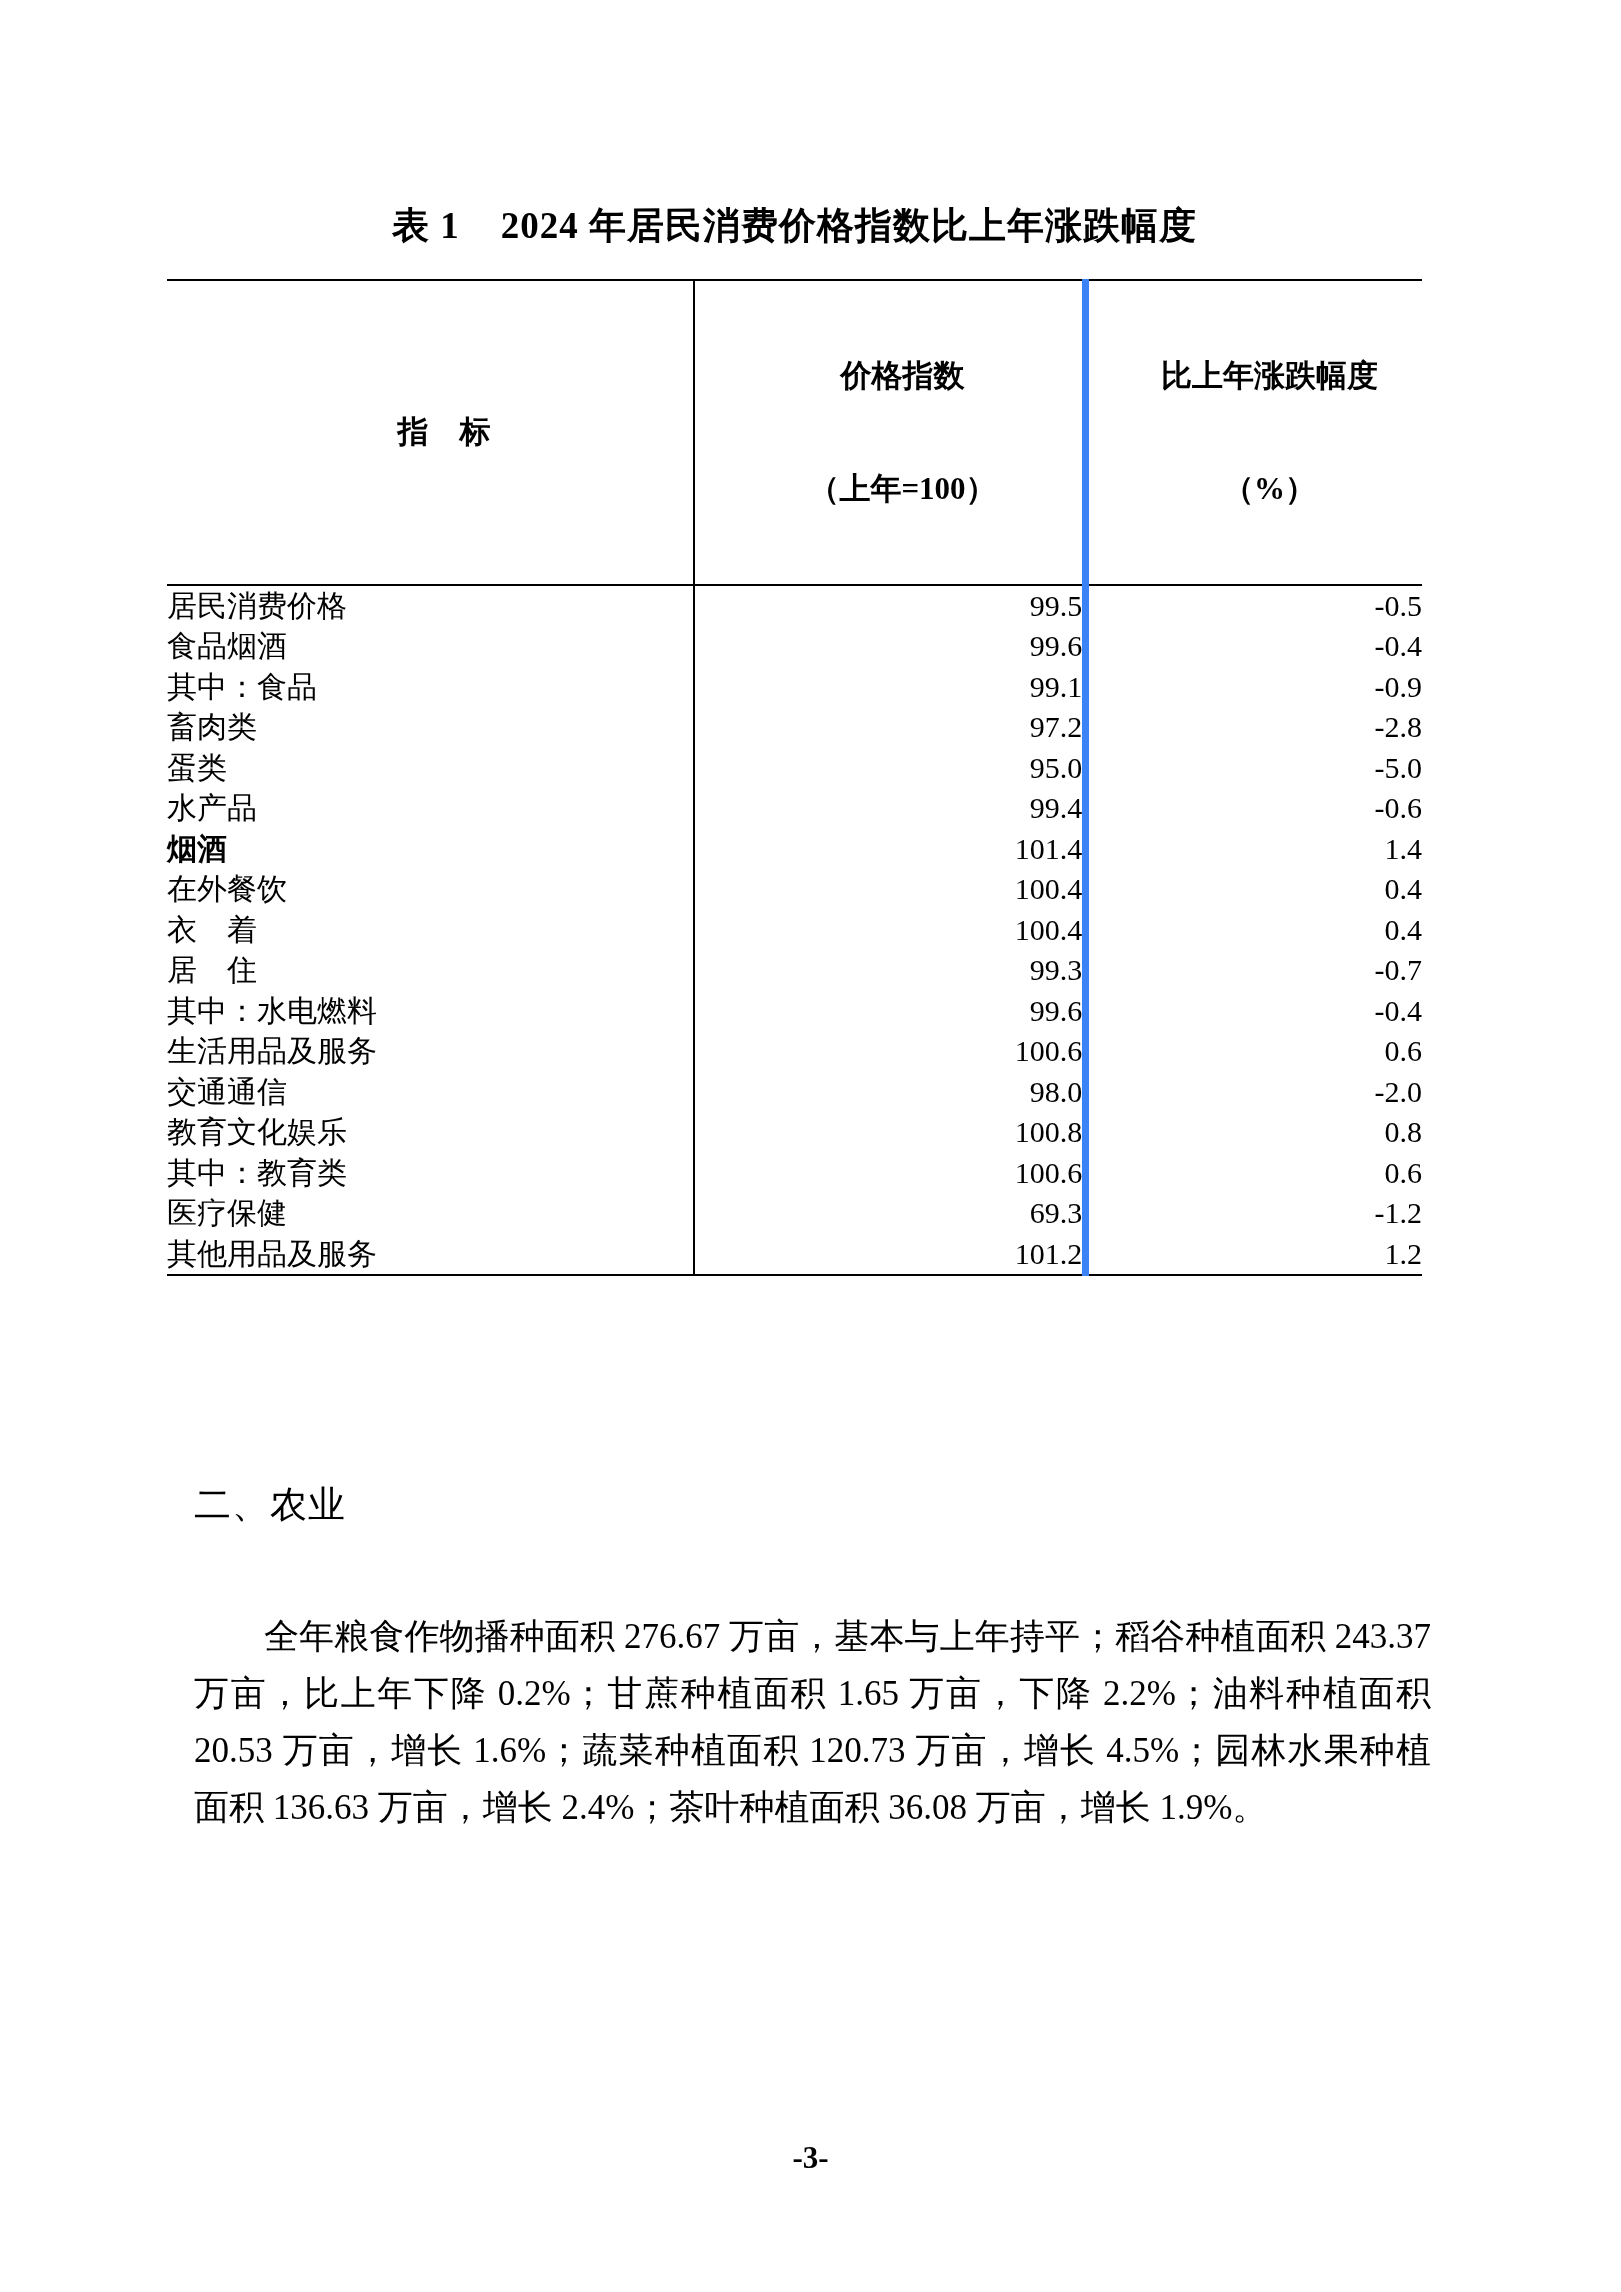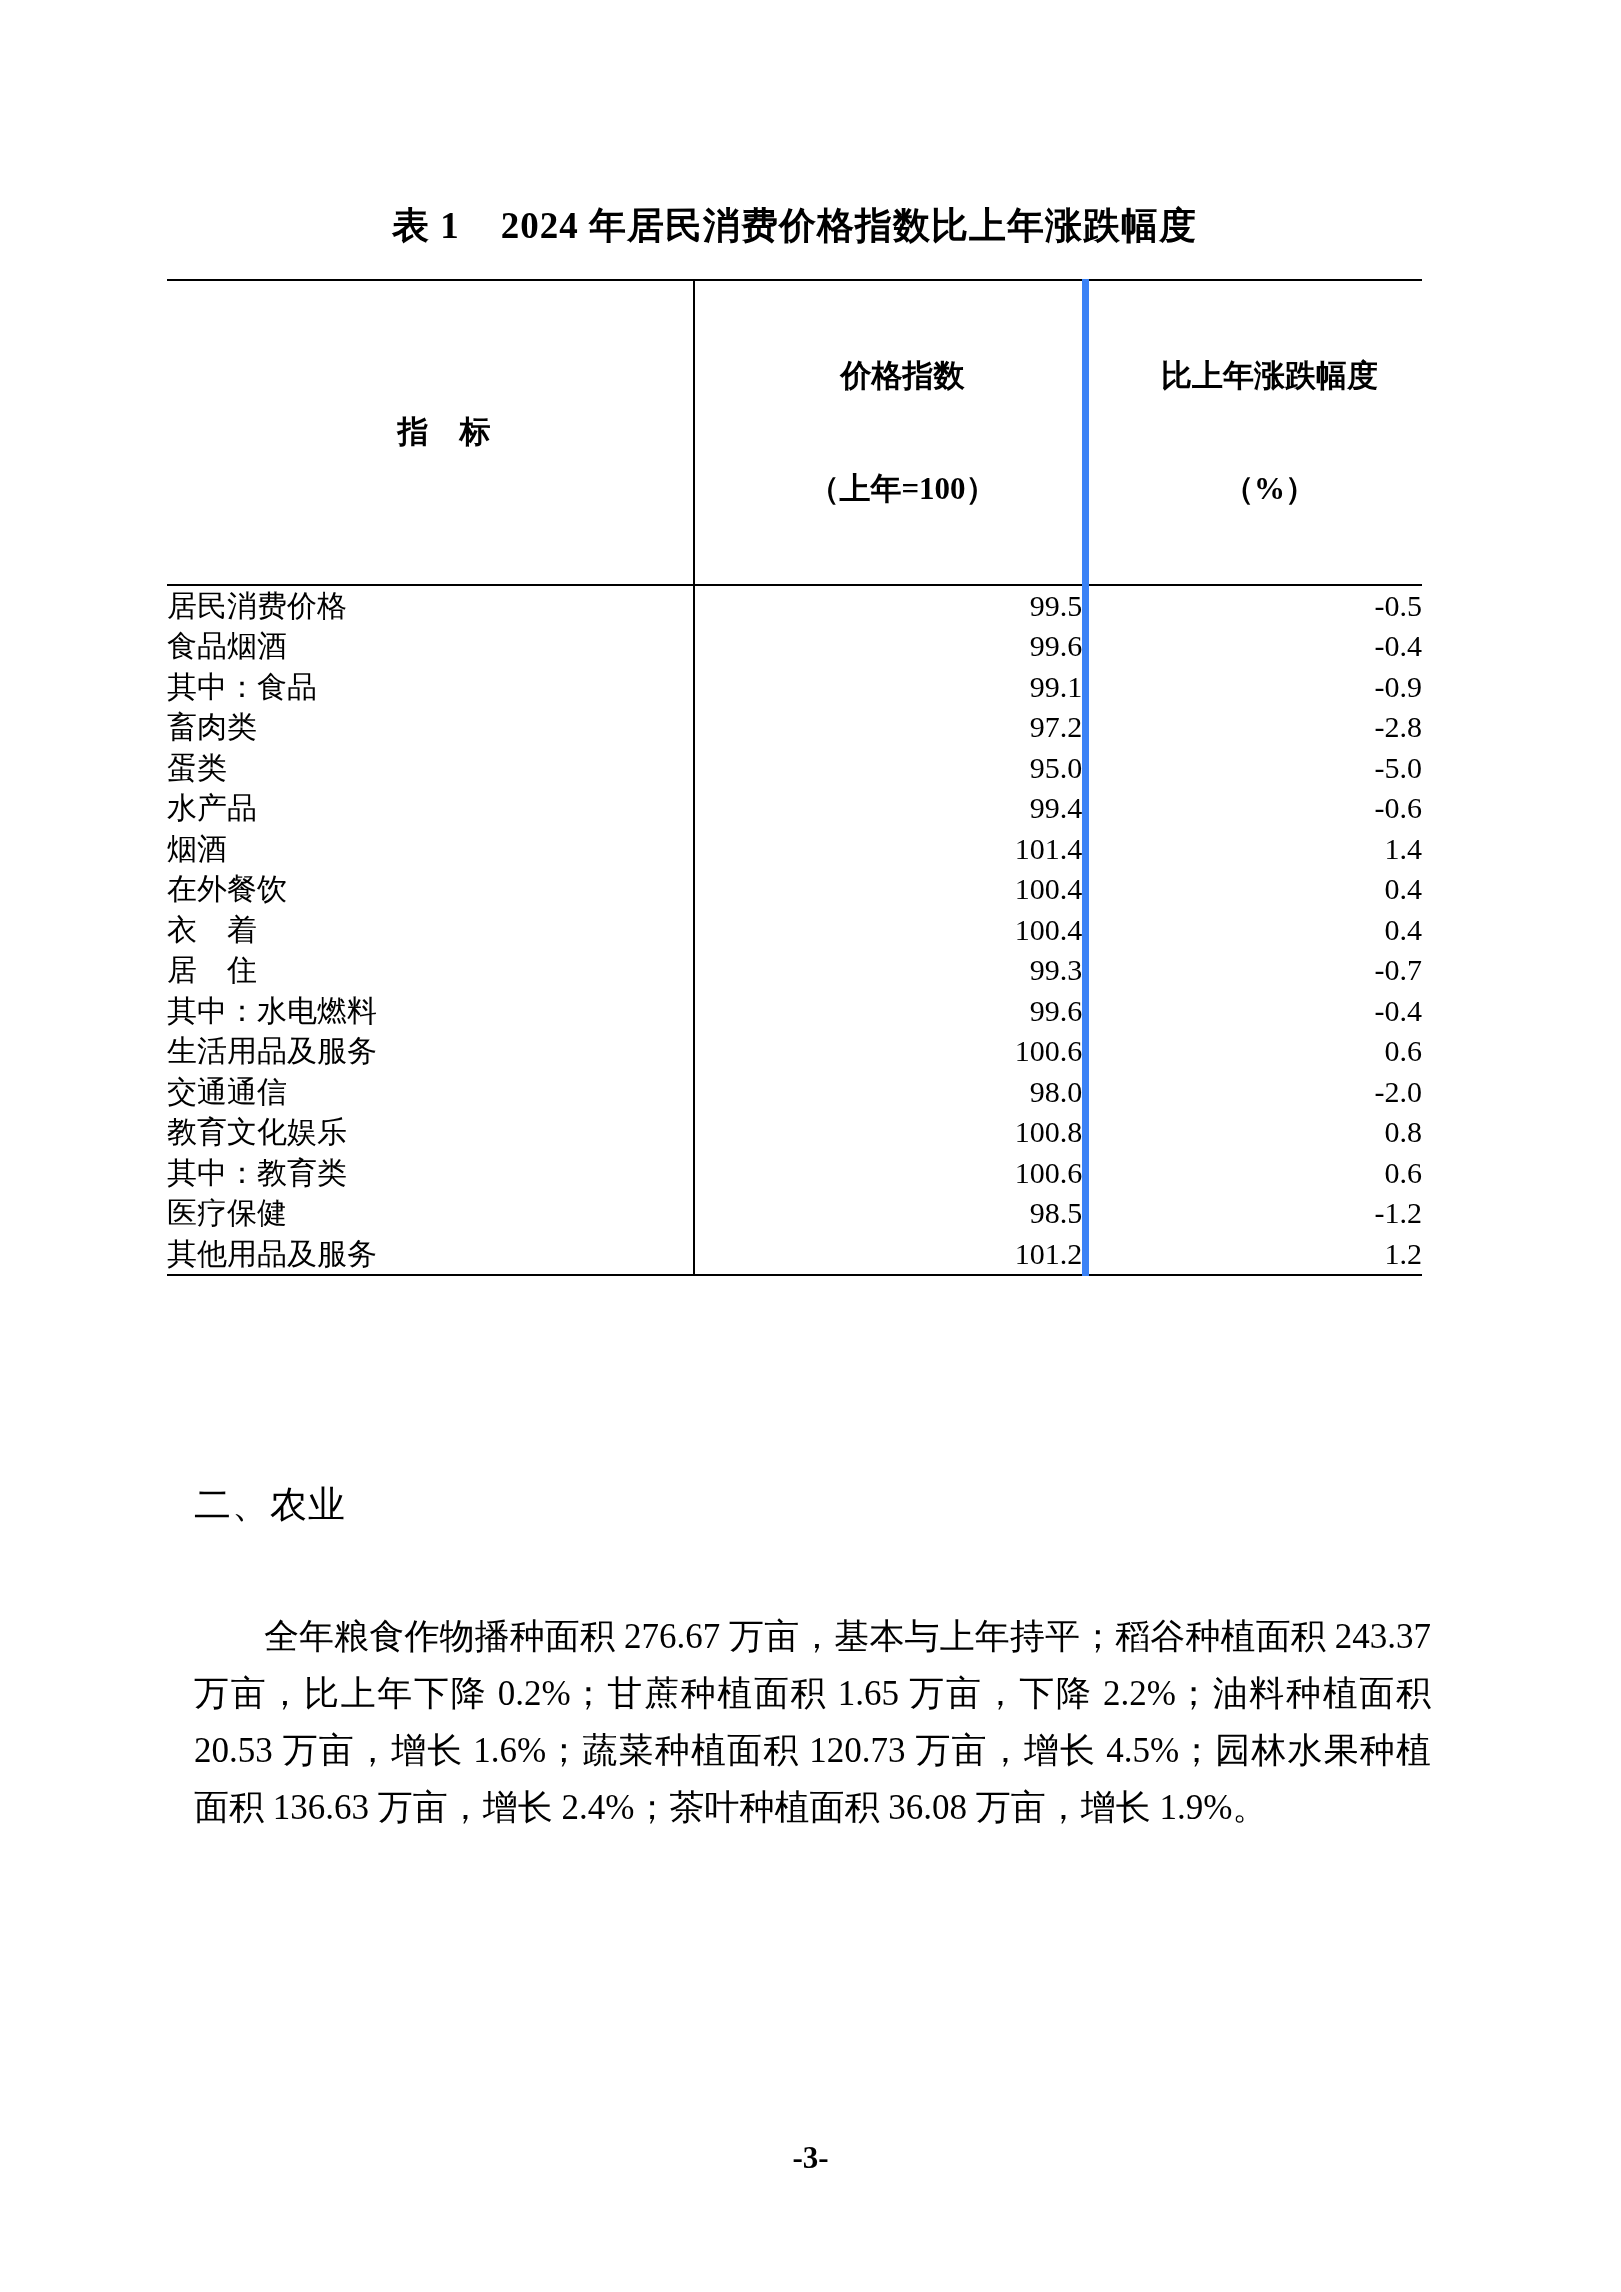--- a/index.html
+++ b/index.html
@@ -84,21 +84,21 @@
     padding: 6.9px 39px 6.9px 0;
     line-height: 1.35;
     white-space: pre;
   }
   .rule-bottom-table td { border-bottom: 2.9px solid #000; }
 
   .ind-0 { padding-left: 7.8px; }
   .ind-1 { padding-left: 37px; }
   .ind-2 { padding-left: 59px; }
   .ind-3 { padding-left: 162px; }
-  .ind-4 { padding-left: 106px; }
+  .ind-4 { padding-left: 106px; font-weight: bold; }
   .ind-5 { padding-left: 137px; }
 
   
   .section-heading {
     position: absolute;
     left: 194px;
     top: 1480px;
     font-size: 37px;
     font-weight: normal;
     letter-spacing: 1px;
@@ -224,21 +224,21 @@
           <td class="col-idx row-cell-num">100.8</td>
           <td class="col-chg row-cell-chg">0.8</td>
         </tr>
         <tr>
           <td class="col-ind row-cell-ind ind-2">其中：教育类</td>
           <td class="col-idx row-cell-num">100.6</td>
           <td class="col-chg row-cell-chg">0.6</td>
         </tr>
         <tr>
           <td class="col-ind row-cell-ind ind-1">医疗保健</td>
-          <td class="col-idx row-cell-num">98.5</td>
+          <td class="col-idx row-cell-num">69.3</td>
           <td class="col-chg row-cell-chg">-1.2</td>
         </tr>
         <tr class="rule-bottom-table">
           <td class="col-ind row-cell-ind ind-1">其他用品及服务</td>
           <td class="col-idx row-cell-num">101.2</td>
           <td class="col-chg row-cell-chg">1.2</td>
         </tr>
       </tbody>
   </table>
 

